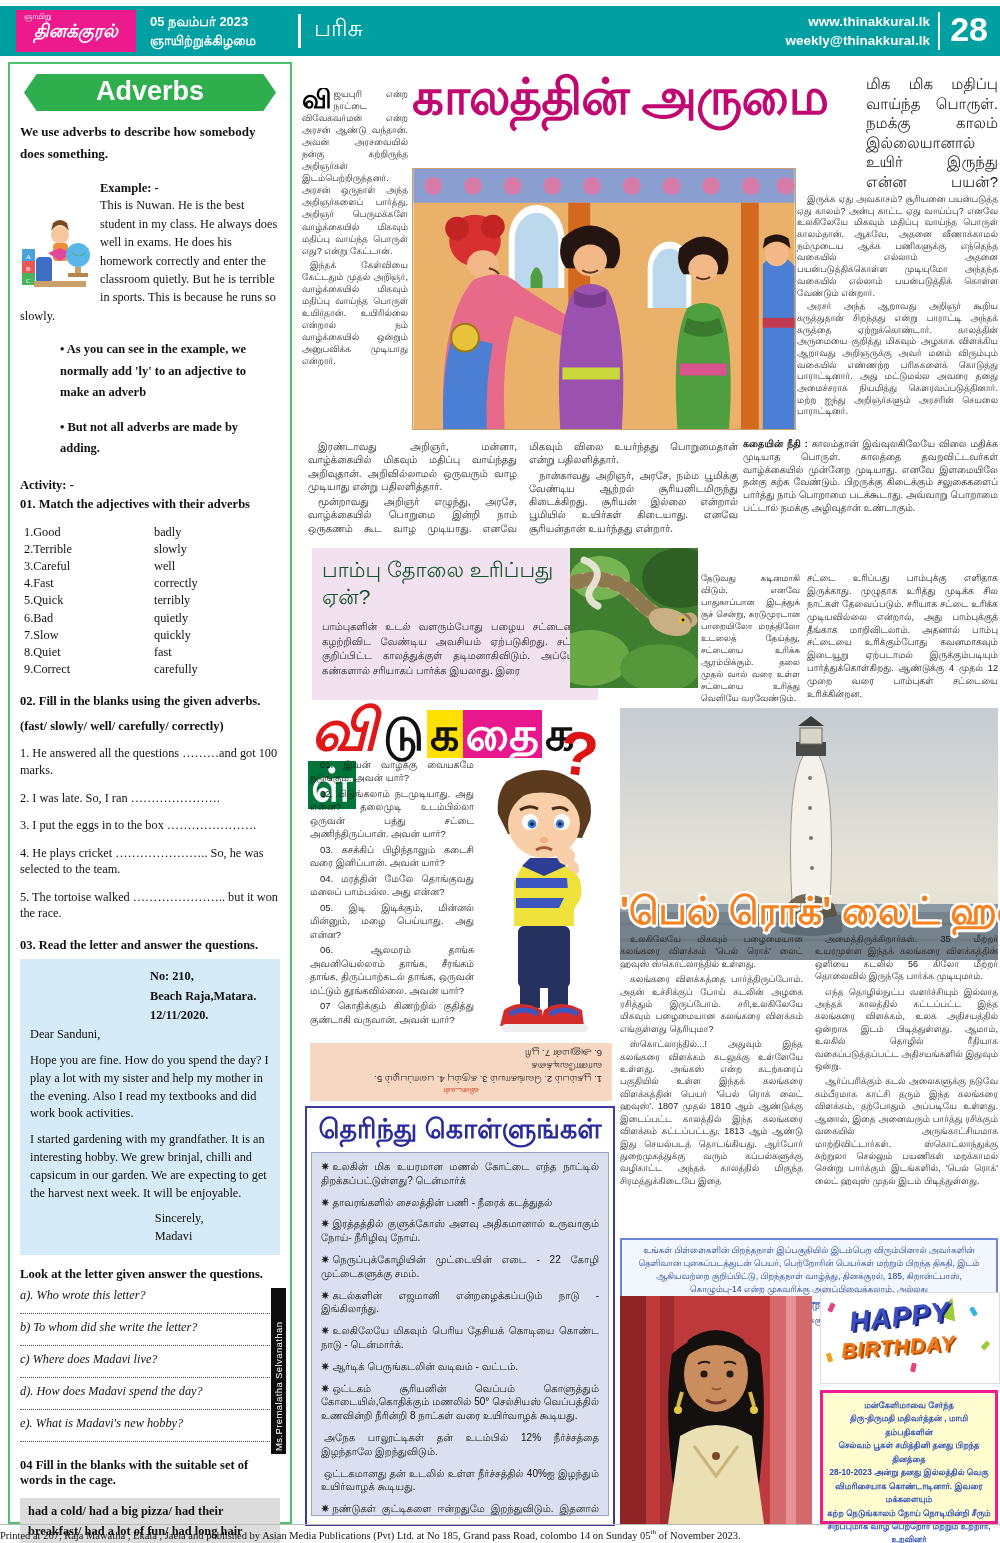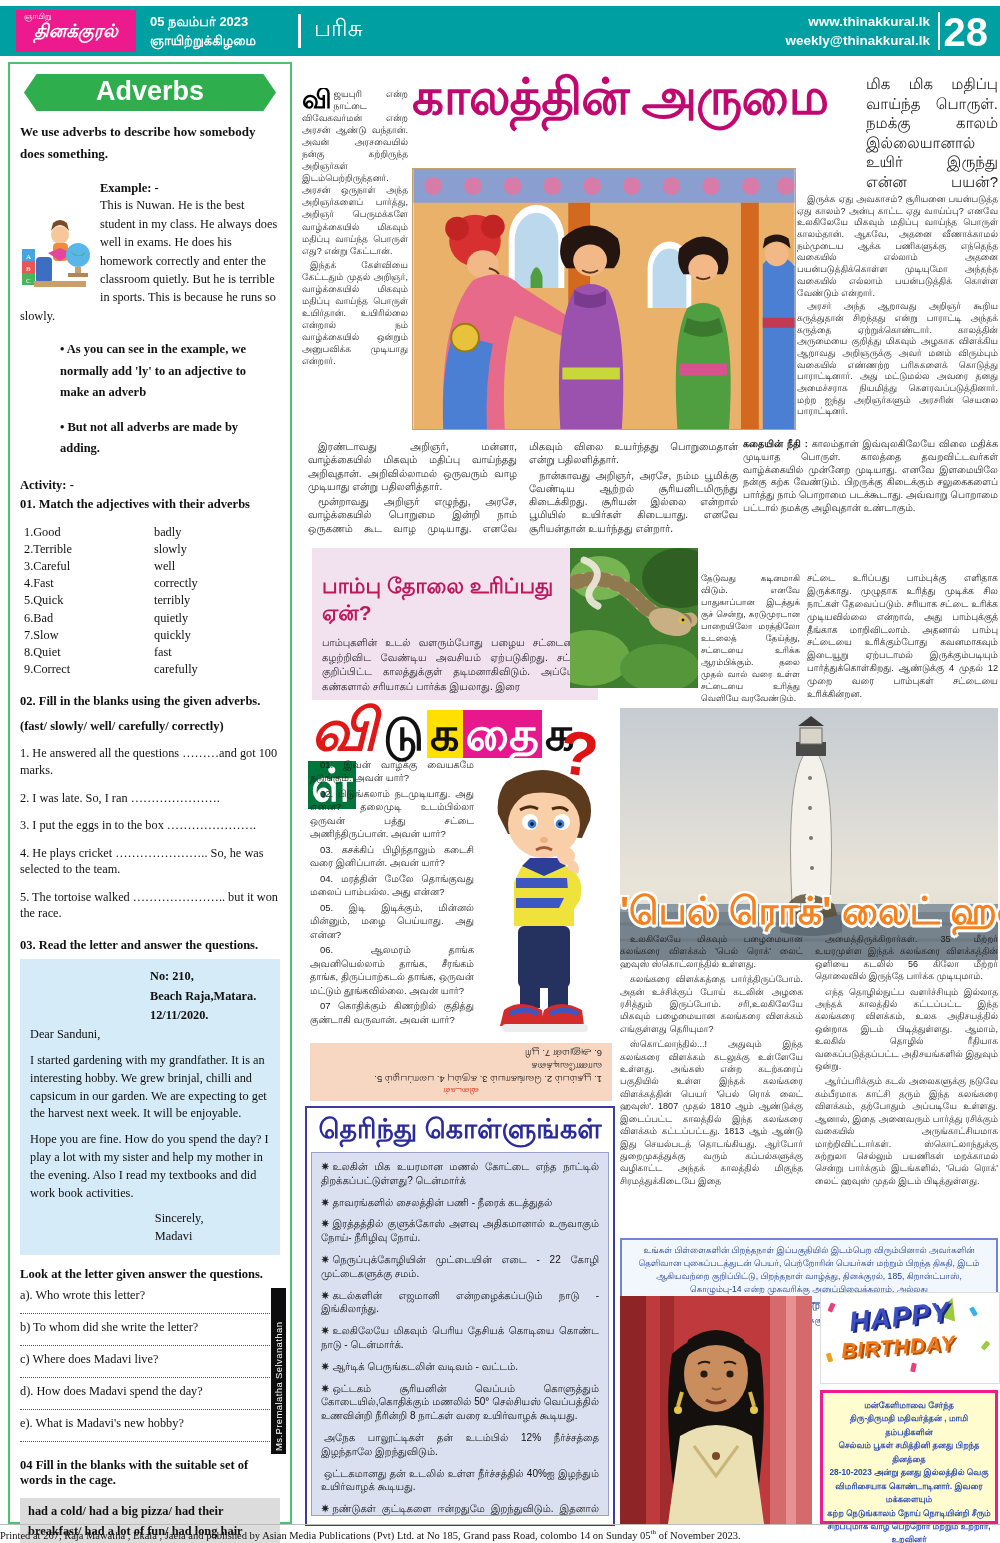--- a/index.html
+++ b/index.html
@@ -12,21 +12,21 @@
   .logo .small{display:block;font-size:8px;text-align:left;padding:2px 0 0 8px;}
   .logo .main{display:block;font-size:18px;font-weight:bold;font-style:italic;line-height:1.1;}
   .mh-date{position:absolute;left:150px;top:7px;color:#fff;font-family:"Liberation Sans",sans-serif;
         font-weight:bold;font-size:13px;line-height:1.45;}
   .mh-div{position:absolute;left:298px;top:8px;width:3px;height:34px;background:#fff;}
   .mh-section{position:absolute;left:314px;top:10px;color:#fff;font-size:23px;font-family:"Liberation Serif",serif;}
   .mh-right{position:absolute;right:70px;top:7px;color:#fff;text-align:right;
         font-family:"Liberation Sans",sans-serif;font-weight:bold;font-size:13.5px;line-height:1.4;}
   .mh-vline{position:absolute;right:60px;top:6px;width:2px;height:38px;background:#fff;}
   .mh-page{position:absolute;right:12px;top:4px;color:#fff;font-family:"Liberation Sans",sans-serif;
-        font-weight:bold;font-size:40px;}
+        font-weight:bold;font-size:34px;}
   
   .leftcol{position:absolute;left:8px;top:62px;width:284px;height:1462px;border:2px solid #4EC06E;
         box-sizing:border-box;padding:8px 10px;font-size:12px;background:#fff;}
   .banner{width:252px;margin:2px auto 10px;background:#2FAE4E;color:#fff;text-align:center;
         font-family:"Liberation Sans",sans-serif;font-weight:bold;font-size:27px;padding:2px 0 4px;
         clip-path:polygon(5% 0,95% 0,100% 50%,95% 100%,5% 100%,0 50%);}
   .intro{font-weight:bold;font-size:13px;line-height:1.7;}
   .example-row{margin-top:16px;overflow:hidden;}
   .kid{float:left;width:74px;height:80px;margin:28px 6px 0 0;}
   .ex-label{font-weight:bold;font-size:12.5px;margin-left:60px;}
@@ -38,21 +38,21 @@
   .match .row{display:flex;}
   .match .l{width:130px;}
   .sec{margin-top:16px;}
   .words{font-weight:bold;font-size:12.5px;margin-top:10px;}
   .blank-item{margin-top:11px;font-size:12.3px;line-height:1.35;}
   .letterbox{background:#D5EBF7;margin-top:6px;padding:8px 10px 10px;font-size:12.3px;line-height:1.45;}
   .letter-addr{margin-left:50%;font-weight:bold;line-height:1.6;}
   .letter-close{margin-left:52%;font-weight:normal;line-height:1.5;margin-top:6px;}
   .letterbox p{margin:8px 0 0 0;}
   .lookt{font-weight:bold;font-size:12.6px;margin:12px 0 4px;}
-  .q{font-size:12.3px;margin-top:6px;}
+  .q{font-size:12.3px;margin-top:6px;font-style:italic;}
   .dotline{border-bottom:1.6px dotted #555;height:9px;margin:1px 0 4px;}
   .cage{background:#DCDCDC;font-weight:bold;font-size:12.4px;padding:4px 8px;margin:10px 0 4px;line-height:1.55;}
   .author-vert{position:absolute;left:271px;top:1288px;height:160px;background:#0d0d0d;color:#fff;
         font-family:"Liberation Sans",sans-serif;font-size:9.5px;writing-mode:vertical-rl;
         transform:rotate(180deg);padding:3px 2px;letter-spacing:.4px;}
   
   .tam{font-family:"Liberation Sans",sans-serif;text-align:justify;color:#1a1a1a;}
   .headline{position:absolute;left:412px;top:68px;width:408px;white-space:nowrap;
         font-family:"Liberation Sans",sans-serif;font-weight:bold;font-size:50px;color:#C00870;letter-spacing:-1px;}
   .story-col1{position:absolute;left:302px;top:88px;width:106px;height:352px;font-size:9px;line-height:1.34;overflow:hidden;}
@@ -60,21 +60,21 @@
   .kingpic{position:absolute;left:412px;top:168px;width:384px;height:262px;border:1px solid #c8a070;box-sizing:border-box;}
   .story-rn{position:absolute;left:866px;top:74px;width:132px;height:118px;font-size:15px;line-height:1.3;overflow:hidden;}
   .story-rw{position:absolute;left:797px;top:194px;width:201px;height:238px;font-size:9px;line-height:1.3;overflow:hidden;}
   .story-mid{position:absolute;left:308px;top:440px;width:430px;height:118px;font-size:10px;line-height:1.33;
         column-count:2;column-gap:12px;overflow:hidden;}
   .story-mid p,.story-rw p{margin:0 0 2px 0;text-indent:10px;}
   .moral{position:absolute;left:743px;top:438px;width:255px;height:115px;font-size:9.5px;line-height:1.35;overflow:hidden;}
   .moral b{font-weight:bold;}
   
   .snakebox{position:absolute;left:312px;top:548px;width:286px;height:152px;background:#F2E2F0;padding:6px 10px;box-sizing:border-box;}
-  .snake-title{font-family:"Liberation Sans",sans-serif;font-weight:bold;font-size:21px;color:#be185d;margin:20px 0 8px;}
+  .snake-title{font-family:"Liberation Sans",sans-serif;font-weight:normal;font-size:21px;color:#14532d;margin:4px 0 8px;}
   .snake-intro{font-size:10px;line-height:1.45;}
   .snakepic{position:absolute;left:570px;top:548px;width:128px;height:140px;}
   .snake-a{position:absolute;left:701px;top:572px;width:99px;height:142px;font-size:8.6px;line-height:1.4;overflow:hidden;}
   .snake-b{position:absolute;left:807px;top:572px;width:191px;height:145px;font-size:9.2px;line-height:1.4;overflow:hidden;}
   
   .riddle-title{position:absolute;left:308px;top:700px;width:300px;font-family:"Liberation Sans",sans-serif;
         font-weight:bold;font-size:46px;line-height:1.05;}
   .riddle-title span{display:inline-block;padding:0 3px;}
   .rt0{color:#E01818;font-size:58px;font-style:italic;}
   .rt1{color:#111;}
@@ -251,22 +251,22 @@
     <div class="sec act-title">03. Read the letter and answer the questions.</div>
     <div class="letterbox">
       <div class="letter-addr">
         <div>No: 210,</div>
         <div>Beach Raja,Matara.</div>
         <div>12/11/2020.</div>
       </div>
       <div>Dear Sanduni,</div>
       <div>
 
-      <p>I started gardening with my grandfather. It is an interesting hobby. We grew brinjal, chilli and  capsicum in our garden. We are expecting to get the harvest next week. It will be enjoyable.</p>
-          <p>Hope you are fine. How do you spend the day? I play a lot with my sister and help my mother in the evening. Also I read my textbooks and did work book activities.</p>
+      <p>Hope you are fine. How do you spend the day? I play a lot with my sister and help my mother in the evening. Also I read my textbooks and did work book activities.</p>
+          <p>I started gardening with my grandfather. It is an interesting hobby. We grew brinjal, chilli and  capsicum in our garden. We are expecting to get the harvest next week. It will be enjoyable.</p>
         </div>
       <div class="letter-close">
         <div>Sincerely,</div>
         <div>Madavi</div>
       </div>
     </div>
 
     <div class="lookt">Look at the letter given answer the questions.</div>
     <div>
 

